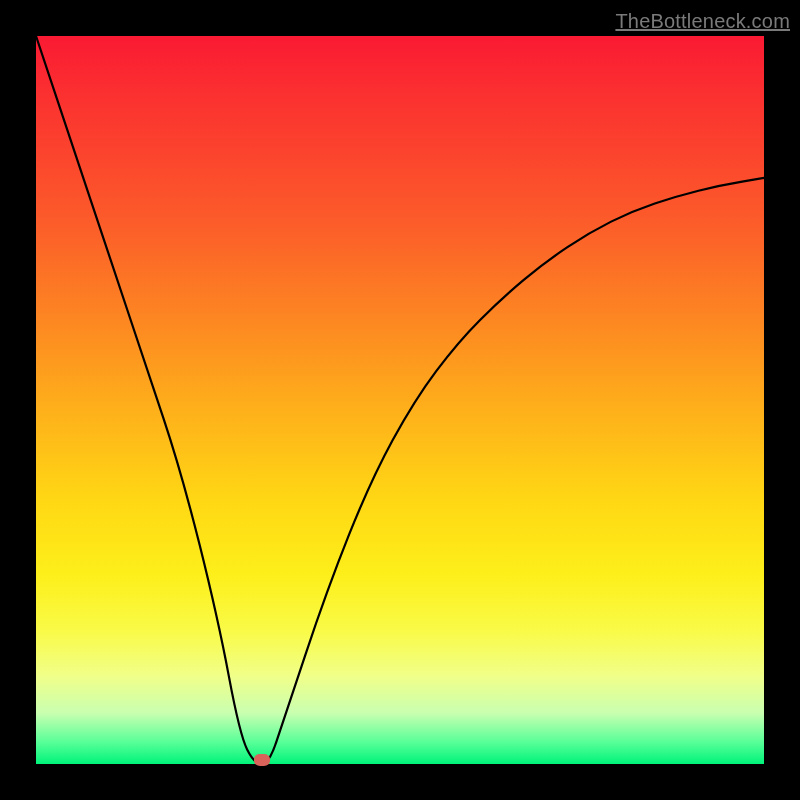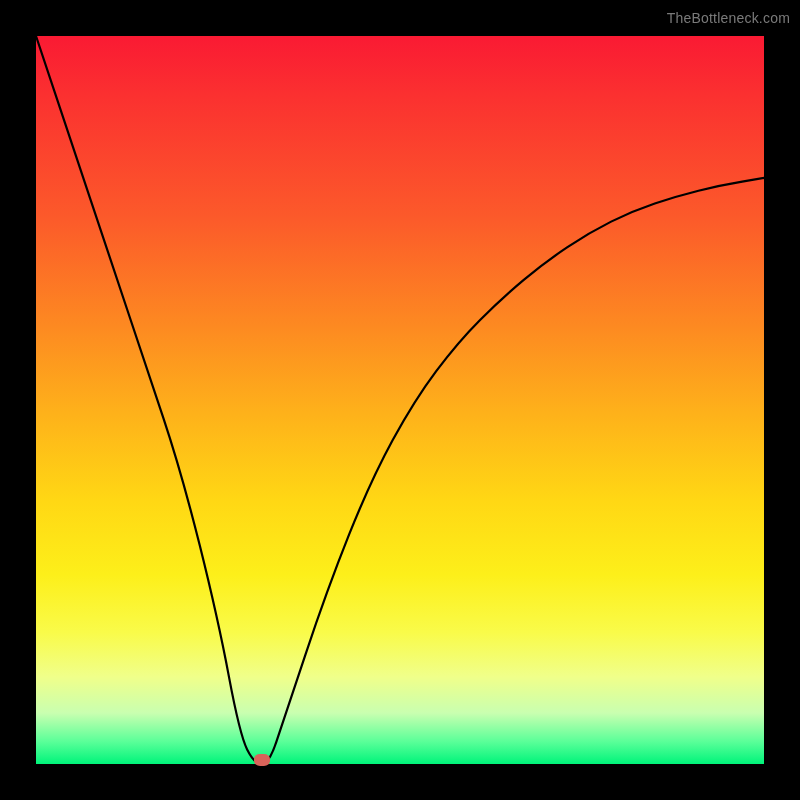--- a/index.html
+++ b/index.html
@@ -38,23 +38,24 @@
       #c9ffb0 93%,
       #58ff98 97%,
       #00f47a 100%
     );
   }
   .attrib {
     position: absolute;
     top: 10px;
     right: 10px;
     color: #7a7a7a;
-    font-size: 14px;
+    font-size: 20px;
     letter-spacing: 0.2px;
     user-select: none;
+    text-decoration: underline;
   }
   svg.curve {
     position: absolute;
     left: 0;
     top: 0;
     width: 100%;
     height: 100%;
     overflow: visible;
   }
   .marker {

